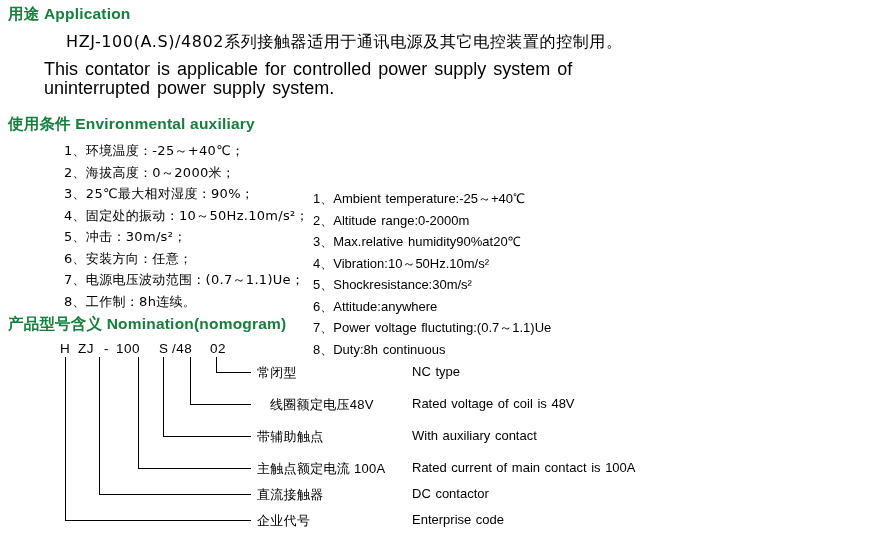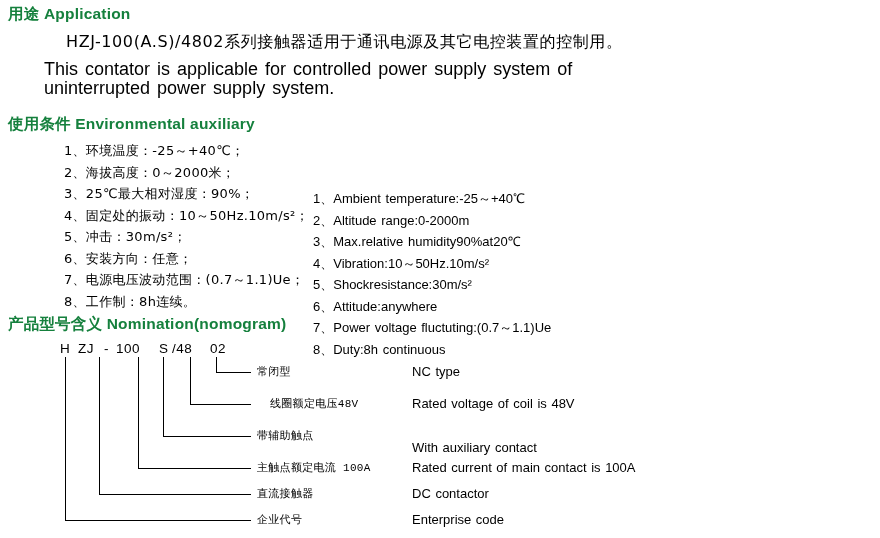--- a/index.html
+++ b/index.html
@@ -101,22 +101,22 @@
     width: 1px;
     background: #000;
   }
   .hline {
     position: absolute;
     height: 1px;
     background: #000;
   }
   .lbl-cn {
     position: absolute;
-    font-size: 11px;
-    font-family: Liberation Mono, monospace;
+    font-size: 13px;
+    font-family: Liberation Sans, sans-serif;
     white-space: nowrap;
     letter-spacing: 0.3px;
   }
   .lbl-en {
     position: absolute;
     font-size: 13px;
     white-space: nowrap;
     word-spacing: 1px;
   }
 </style>
@@ -192,21 +192,21 @@
   <div class="vline" style="left:65px; top:357px; height:163px;"></div>
   <div class="hline" style="left:65px; top:520px; width:186px;"></div>
 
   <div class="lbl-cn" style="left:257px; top:364px;">常闭型</div>
   <div class="lbl-en" style="left:412px; top:364px;">NC  type</div>
 
   <div class="lbl-cn" style="left:242px; top:396px;margin-left:28px;">线圈额定电压48V</div>
   <div class="lbl-en" style="left:412px; top:396px;">Rated voltage  of coil is 48V</div>
 
   <div class="lbl-cn" style="left:257px; top:428px;">带辅助触点</div>
-  <div class="lbl-en" style="left:412px; top:428px;margin-top:12px;">With auxiliary contact</div>
+  <div class="lbl-en" style="left:412px; top:428px;">With auxiliary contact</div>
 
   <div class="lbl-cn" style="left:257px; top:460px;">主触点额定电流 100A</div>
   <div class="lbl-en" style="left:412px; top:460px;">Rated current of main contact is  100A</div>
 
   <div class="lbl-cn" style="left:257px; top:486px;">直流接触器</div>
   <div class="lbl-en" style="left:412px; top:486px;text-align:center;">DC contactor</div>
 
   <div class="lbl-cn" style="left:257px; top:512px;">企业代号</div>
   <div class="lbl-en" style="left:412px; top:512px;">Enterprise code</div>
 

